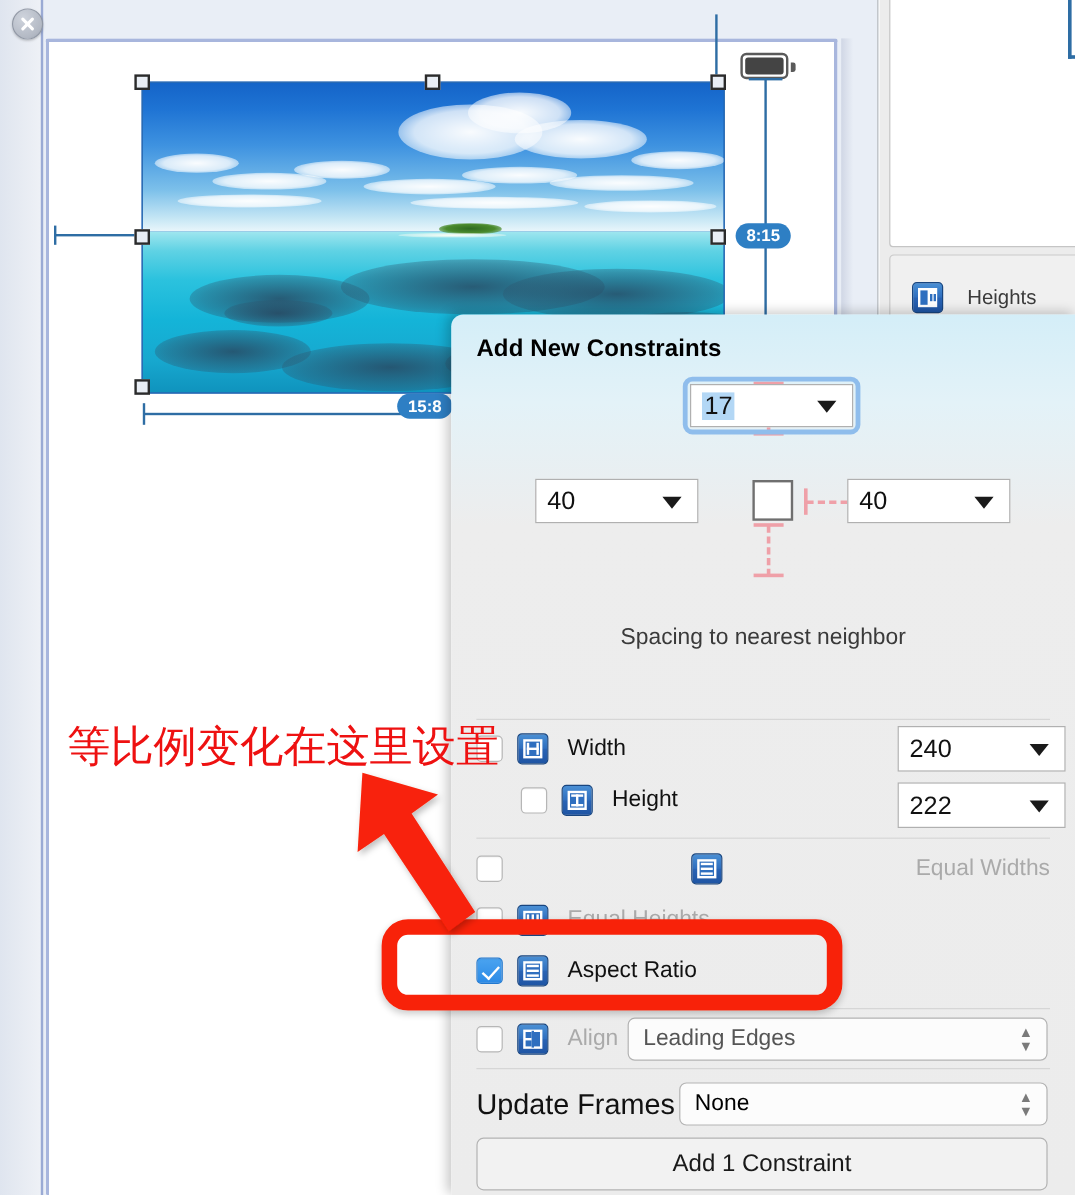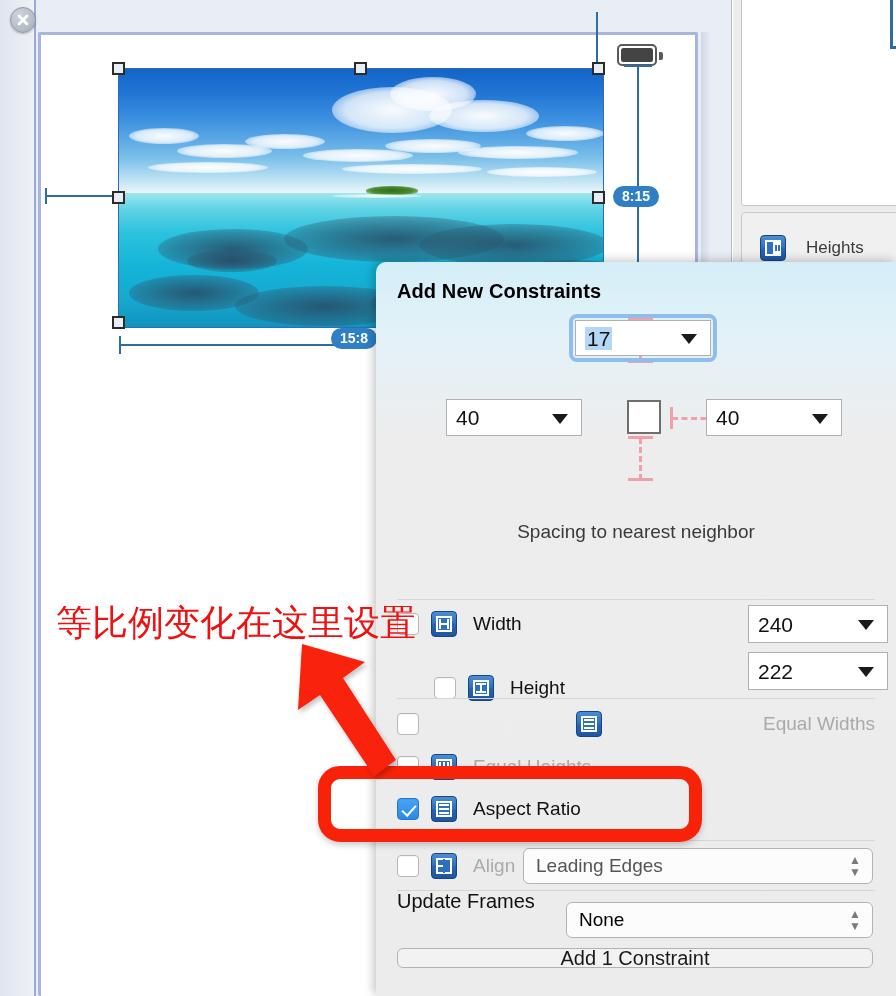--- a/index.html
+++ b/index.html
@@ -410,21 +410,21 @@
       <span class="gicon">
         <i style="left:4px;top:4px;width:16px;height:16px;background:#fff;"></i>
         <i style="left:6px;top:6px;width:12px;height:12px;background:#2f6fbf;"></i>
         <i style="left:7px;top:11px;width:10px;height:2px;background:#fff;"></i>
         <i style="left:7px;top:7px;width:2px;height:10px;background:#fff;"></i>
         <i style="left:15px;top:7px;width:2px;height:10px;background:#fff;"></i>
       </span>
       <span class="lbl">Width</span>
     </div>
 
-    <div class="frow" style="top:404px;padding-left:37px;">
+    <div class="frow" style="top:383px;padding-left:37px;">
       <span class="cb"></span>
       <span class="gicon">
         <i style="left:4px;top:4px;width:16px;height:16px;background:#fff;"></i>
         <i style="left:6px;top:6px;width:12px;height:12px;background:#2f6fbf;"></i>
         <i style="left:11px;top:7px;width:2px;height:10px;background:#fff;"></i>
         <i style="left:7px;top:7px;width:10px;height:2px;background:#fff;"></i>
         <i style="left:7px;top:15px;width:10px;height:2px;background:#fff;"></i>
       </span>
       <span class="lbl">Height</span>
     </div>
@@ -492,30 +492,30 @@
     <div class="combo" style="left:147px;top:586px;width:350px;height:36px;">
       <span class="val">Leading Edges</span>
       <span class="stepper">
           <span>▲</span>
           <span>▼</span>
         </span>
     </div>
 
     <div class="divider" style="top:628px;"></div>
 
-    <div style="position:absolute;left:21px;top:628px;font-size:20px;color:#111;">Update Frames</div>
+    <div style="position:absolute;left:21px;top:645px;font-size:24px;color:#111;">Update Frames</div>
     <div class="combo" style="left:190px;top:640px;width:307px;height:36px;">
       <span class="val" style="color:#000000;">None</span>
       <span class="stepper">
           <span>▲</span>
           <span>▼</span>
         </span>
     </div>
 
-    <div class="btn" style="left:21px;top:686px;width:476px;height:20px;">Add 1 Constraint</div>
+    <div class="btn" style="left:21px;top:686px;width:476px;height:44px;">Add 1 Constraint</div>
   </div>
 
   <div class="cn-note">等比例变化在这里设置</div>
 
   <svg class="arrow-svg" width="200" height="200" viewBox="0 0 200 200">
     <defs>
       <filter id="ash" x="-40%" y="-40%" width="200%" height="200%">
         <feDropShadow dx="2" dy="3" stdDeviation="2.5" flood-color="#000" flood-opacity="0.25"></feDropShadow>
       </filter>
     </defs>

